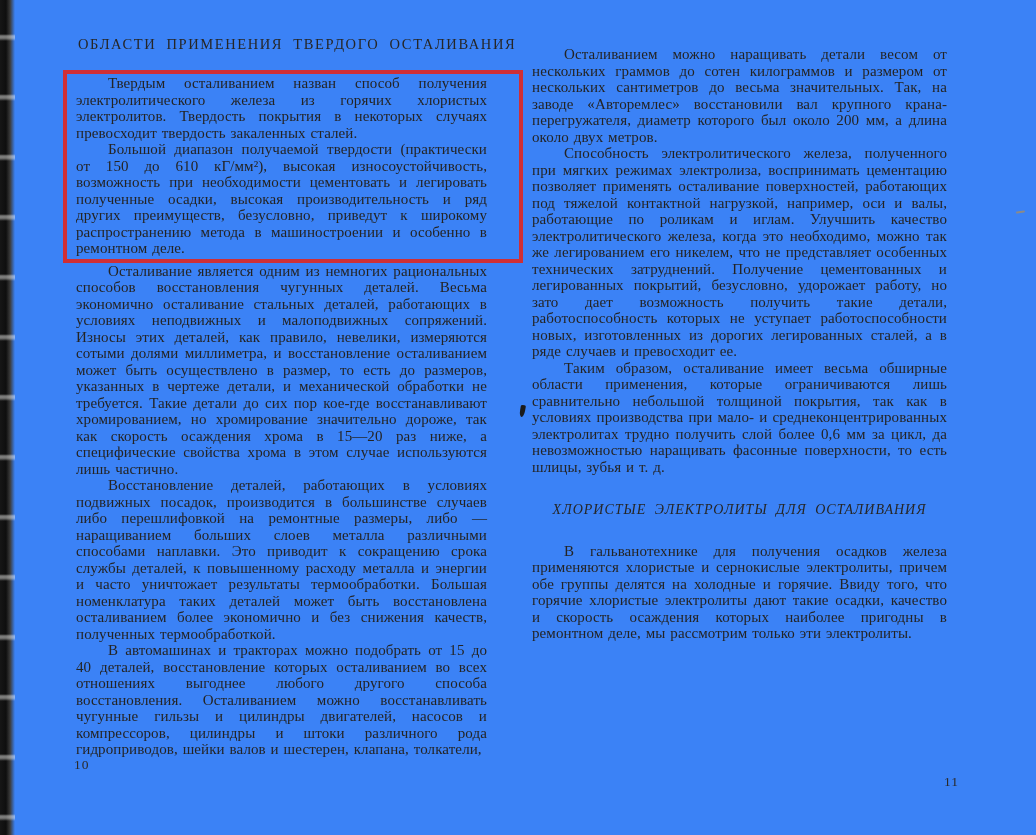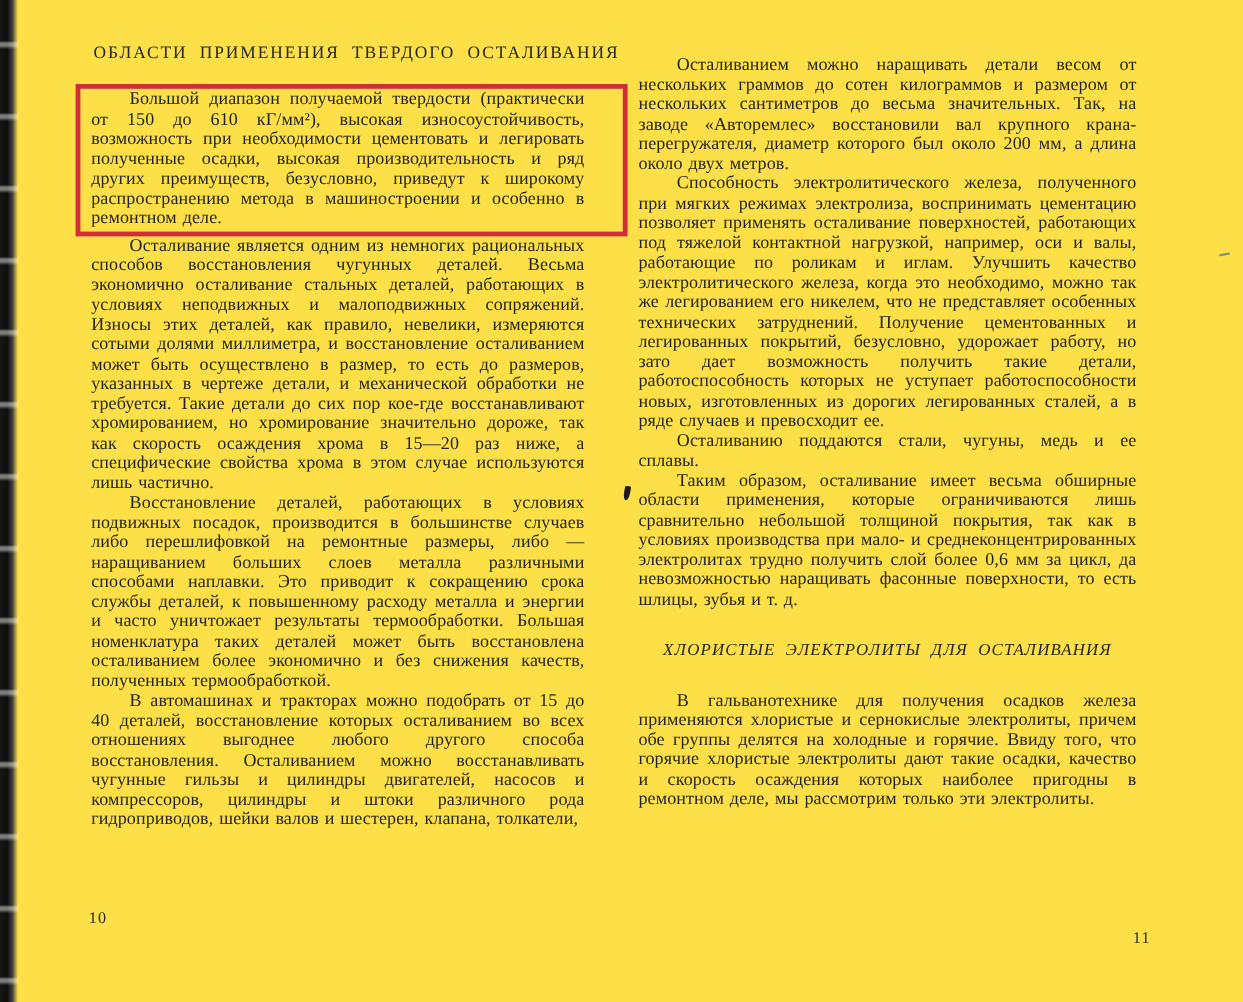--- a/index.html
+++ b/index.html
@@ -9,21 +9,21 @@
     height: 835px;
     overflow: hidden;
     background: #fbfbf9;
     font-family: "Liberation Serif", "DejaVu Serif", serif;
     color: #222222;
   }
   .page {
     position: relative;
     width: 1036px;
     height: 835px;
-    background: #fde047;
+    background: #3b82f6;
   }
   
   .binding {
     position: absolute;
     left: 0; top: 0;
     width: 15px; height: 835px;
     background: linear-gradient(90deg, #161616 0%, #0e0e0e 40%, #3c3c3c 68%, rgba(251,251,249,0) 100%);
   }
   .binding::after {
     content: "";
@@ -102,34 +102,34 @@
 <body>
 
 <div class="page">
 
   <div class="binding"></div>
 
   <div class="heading1">ОБЛАСТИ ПРИМЕНЕНИЯ ТВЕРДОГО ОСТАЛИВАНИЯ</div>
 
   <div class="col col-left">
     <div class="red-box">
+        <p class="para">Твердым осталиванием назван способ получения электролитического железа из горячих хлористых электролитов. Твердость покрытия в некоторых случаях превосходит твердость закаленных сталей.</p>
         <p class="para">Большой диапазон получаемой твердости (практически от 150 до 610 кГ/мм²), высокая износоустойчивость, возможность при необходимости цементовать и легировать полученные осадки, высокая производительность и ряд других преимуществ, безусловно, приведут к широкому распространению метода в машиностроении и особенно в ремонтном деле.</p>
       </div>
     <div>
         <p class="para">Осталивание является одним из немногих рациональных способов восстановления чугунных деталей. Весьма экономично осталивание стальных деталей, работающих в условиях неподвижных и малоподвижных сопряжений. Износы этих деталей, как правило, невелики, измеряются сотыми долями миллиметра, и восстановление осталиванием может быть осуществлено в размер, то есть до размеров, указанных в чертеже детали, и механической обработки не требуется. Такие детали до сих пор кое-где восстанавливают хромированием, но хромирование значительно дороже, так как скорость осаждения хрома в 15—20 раз ниже, а специфические свойства хрома в этом случае используются лишь частично.</p>
         <p class="para">Восстановление деталей, работающих в условиях подвижных посадок, производится в большинстве случаев либо перешлифовкой на ремонтные размеры, либо — наращиванием больших слоев металла различными способами наплавки. Это приводит к сокращению срока службы деталей, к повышенному расходу металла и энергии и часто уничтожает результаты термообработки. Большая номенклатура таких деталей может быть восстановлена осталиванием более экономично и без снижения качеств, полученных термообработкой.</p>
         <p class="para">В автомашинах и тракторах можно подобрать от 15 до 40 деталей, восстановление которых осталиванием во всех отношениях выгоднее любого другого способа восстановления. Осталиванием можно восстанавливать чугунные гильзы и цилиндры двигателей, насосов и компрессоров, цилиндры и штоки различного рода гидроприводов, шейки валов и шестерен, клапана, толкатели,</p>
       </div>
   </div>
 
   <div class="col col-right">
     <div>
         <p class="para">Осталиванием можно наращивать детали весом от нескольких граммов до сотен килограммов и размером от нескольких сантиметров до весьма значительных. Так, на заводе «Авторемлес» восстановили вал крупного крана-перегружателя, диаметр которого был около 200 мм, а длина около двух метров.</p>
         <p class="para">Способность электролитического железа, полученного при мягких режимах электролиза, воспринимать цементацию позволяет применять осталивание поверхностей, работающих под тяжелой контактной нагрузкой, например, оси и валы, работающие по роликам и иглам. Улучшить качество электролитического железа, когда это необходимо, можно так же легированием его никелем, что не представляет особенных технических затруднений. Получение цементованных и легированных покрытий, безусловно, удорожает работу, но зато дает возможность получить такие детали, работоспособность которых не уступает работоспособности новых, изготовленных из дорогих легированных сталей, а в ряде случаев и превосходит ее.</p>
-        <p class="para">Осталиванию поддаются стали, чугуны, медь и ее сплавы.</p>
         <p class="para">Таким образом, осталивание имеет весьма обширные области применения, которые ограничиваются лишь сравнительно небольшой толщиной покрытия, так как в условиях производства при мало- и среднеконцентрированных электролитах трудно получить слой более 0,6 мм за цикл, да невозможностью наращивать фасонные поверхности, то есть шлицы, зубья и т. д.</p>
       </div>
     <div class="heading2">ХЛОРИСТЫЕ ЭЛЕКТРОЛИТЫ ДЛЯ ОСТАЛИВАНИЯ</div>
     <div>
         <p class="para">В гальванотехнике для получения осадков железа применяются хлористые и сернокислые электролиты, причем обе группы делятся на холодные и горячие. Ввиду того, что горячие хлористые электролиты дают такие осадки, качество и скорость осаждения которых наиболее пригодны в ремонтном деле, мы рассмотрим только эти электролиты.</p>
       </div>
   </div>
 
   <div class="pagenum pagenum-left">10</div>
 

